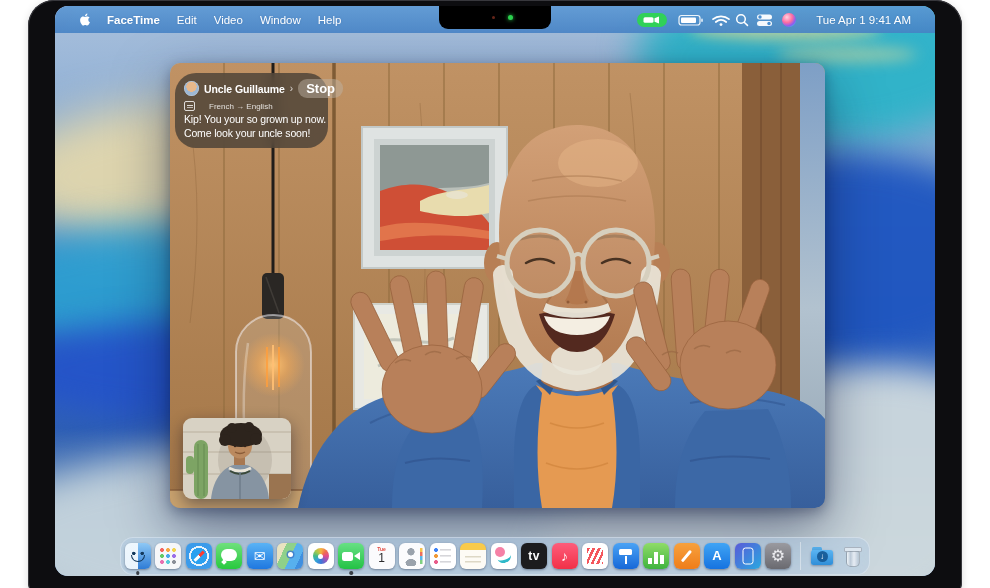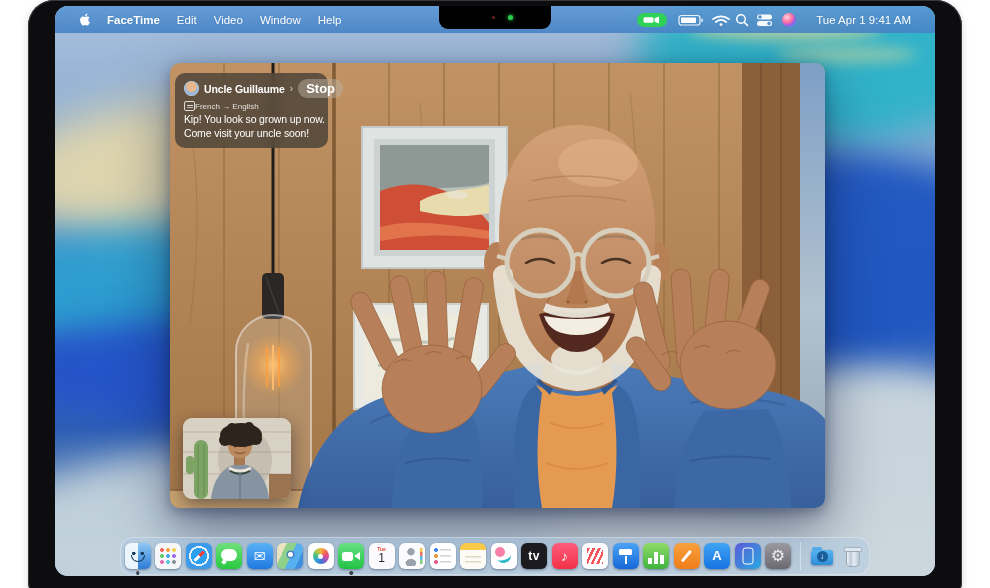--- a/index.html
+++ b/index.html
@@ -47,32 +47,32 @@
   .cam-led2{position:absolute;top:10px;left:47%;width:3px;height:3px;border-radius:50%;
     background:rgba(190,70,45,.55);}
 
   
   .ft-window{position:absolute;left:115px;top:57px;width:655px;height:445px;border-radius:10px;
     overflow:hidden;box-shadow:0 22px 55px rgba(8,18,55,.5), 0 4px 14px rgba(8,18,55,.35);z-index:3;}
   .ft-window svg.scene{position:absolute;inset:0;display:block;}
 
   
   .caption{position:absolute;left:5px;top:10px;width:153px;box-sizing:border-box;
-    padding:6px 9px 7px 9px;border-radius:10px;background:rgba(72,64,54,.8);
+    padding:6px 9px 7px 9px;border-radius:21px;background:rgba(72,64,54,.8);
     backdrop-filter:blur(6px);color:#fff;z-index:4;}
   .cap-row1{display:flex;align-items:center;gap:5px;}
   .cap-avatar{width:15px;height:15px;border-radius:50%;flex:none;
     background:radial-gradient(circle at 50% 38%,#e8b88a 0 42%,#9db8d4 44%);
     box-shadow:inset 0 0 0 .5px rgba(255,255,255,.4);}
   .cap-name{font-size:10.5px;font-weight:700;letter-spacing:-.1px;white-space:nowrap;}
   .cap-chevron{font-size:10px;opacity:.75;margin-left:0;}
   .stop-btn{margin-left:auto;background:rgba(190,180,165,.48);border:none;color:#fff;
     font-size:13px;font-weight:700;padding:2px 8px;border-radius:9px;cursor:pointer;
     font-family:inherit;}
-  .cap-row2{display:flex;align-items:center;gap:0;margin-top:3px;}
+  .cap-row2{display:flex;align-items:center;gap:14px;margin-top:3px;}
   .tr-icon{width:9px;height:8px;border:1px solid rgba(255,255,255,.8);border-radius:2px;
     position:relative;flex:none;}
   .tr-icon::after{content:"";position:absolute;left:1.5px;right:1.5px;top:2.5px;height:1px;
     background:rgba(255,255,255,.8);box-shadow:0 2px 0 rgba(255,255,255,.6);}
   .cap-lang{font-size:8px;color:rgba(255,255,255,.82);white-space:nowrap;}
   .cap-line{font-size:10.5px;line-height:1.32;letter-spacing:-.15px;margin-top:2px;white-space:nowrap;}
   .cap-line + .cap-line{margin-top:0;}
 
   
   .pip{position:absolute;left:13px;top:355px;width:108px;height:81px;border-radius:9px;
@@ -415,22 +415,22 @@
           <div class="cap-row1">
             <span class="cap-avatar"></span>
             <span class="cap-name">Uncle Guillaume</span>
             <span class="cap-chevron">›</span>
             <button class="stop-btn">Stop</button>
           </div>
           <div class="cap-row2">
             <span class="tr-icon"></span>
             <span class="cap-lang">French → English</span>
           </div>
-          <div class="cap-line">Kip! You look so grown up now.</div>
-          <div class="cap-line">Come visit your uncle soon!</div>
+          <div class="cap-line">Kip! You your so grown up now.</div>
+          <div class="cap-line">Come look your uncle soon!</div>
         </div>
 
         <div class="pip">
           <svg width="108" height="81" viewBox="0 0 108 81">
             <rect width="108" height="81" fill="#d8d2c4"></rect>
             <path d="M0,14 H108 M0,34 H108 M0,56 H108" stroke="rgba(160,150,128,.28)" stroke-width="2"></path>
             <rect x="86" y="56" width="22" height="25" fill="#9a7450"></rect>
             <ellipse cx="62" cy="42" rx="27" ry="32" fill="rgba(118,108,92,.18)"></ellipse>
             <g>
               <rect x="11" y="22" width="14" height="59" rx="7" fill="#7da464"></rect>

